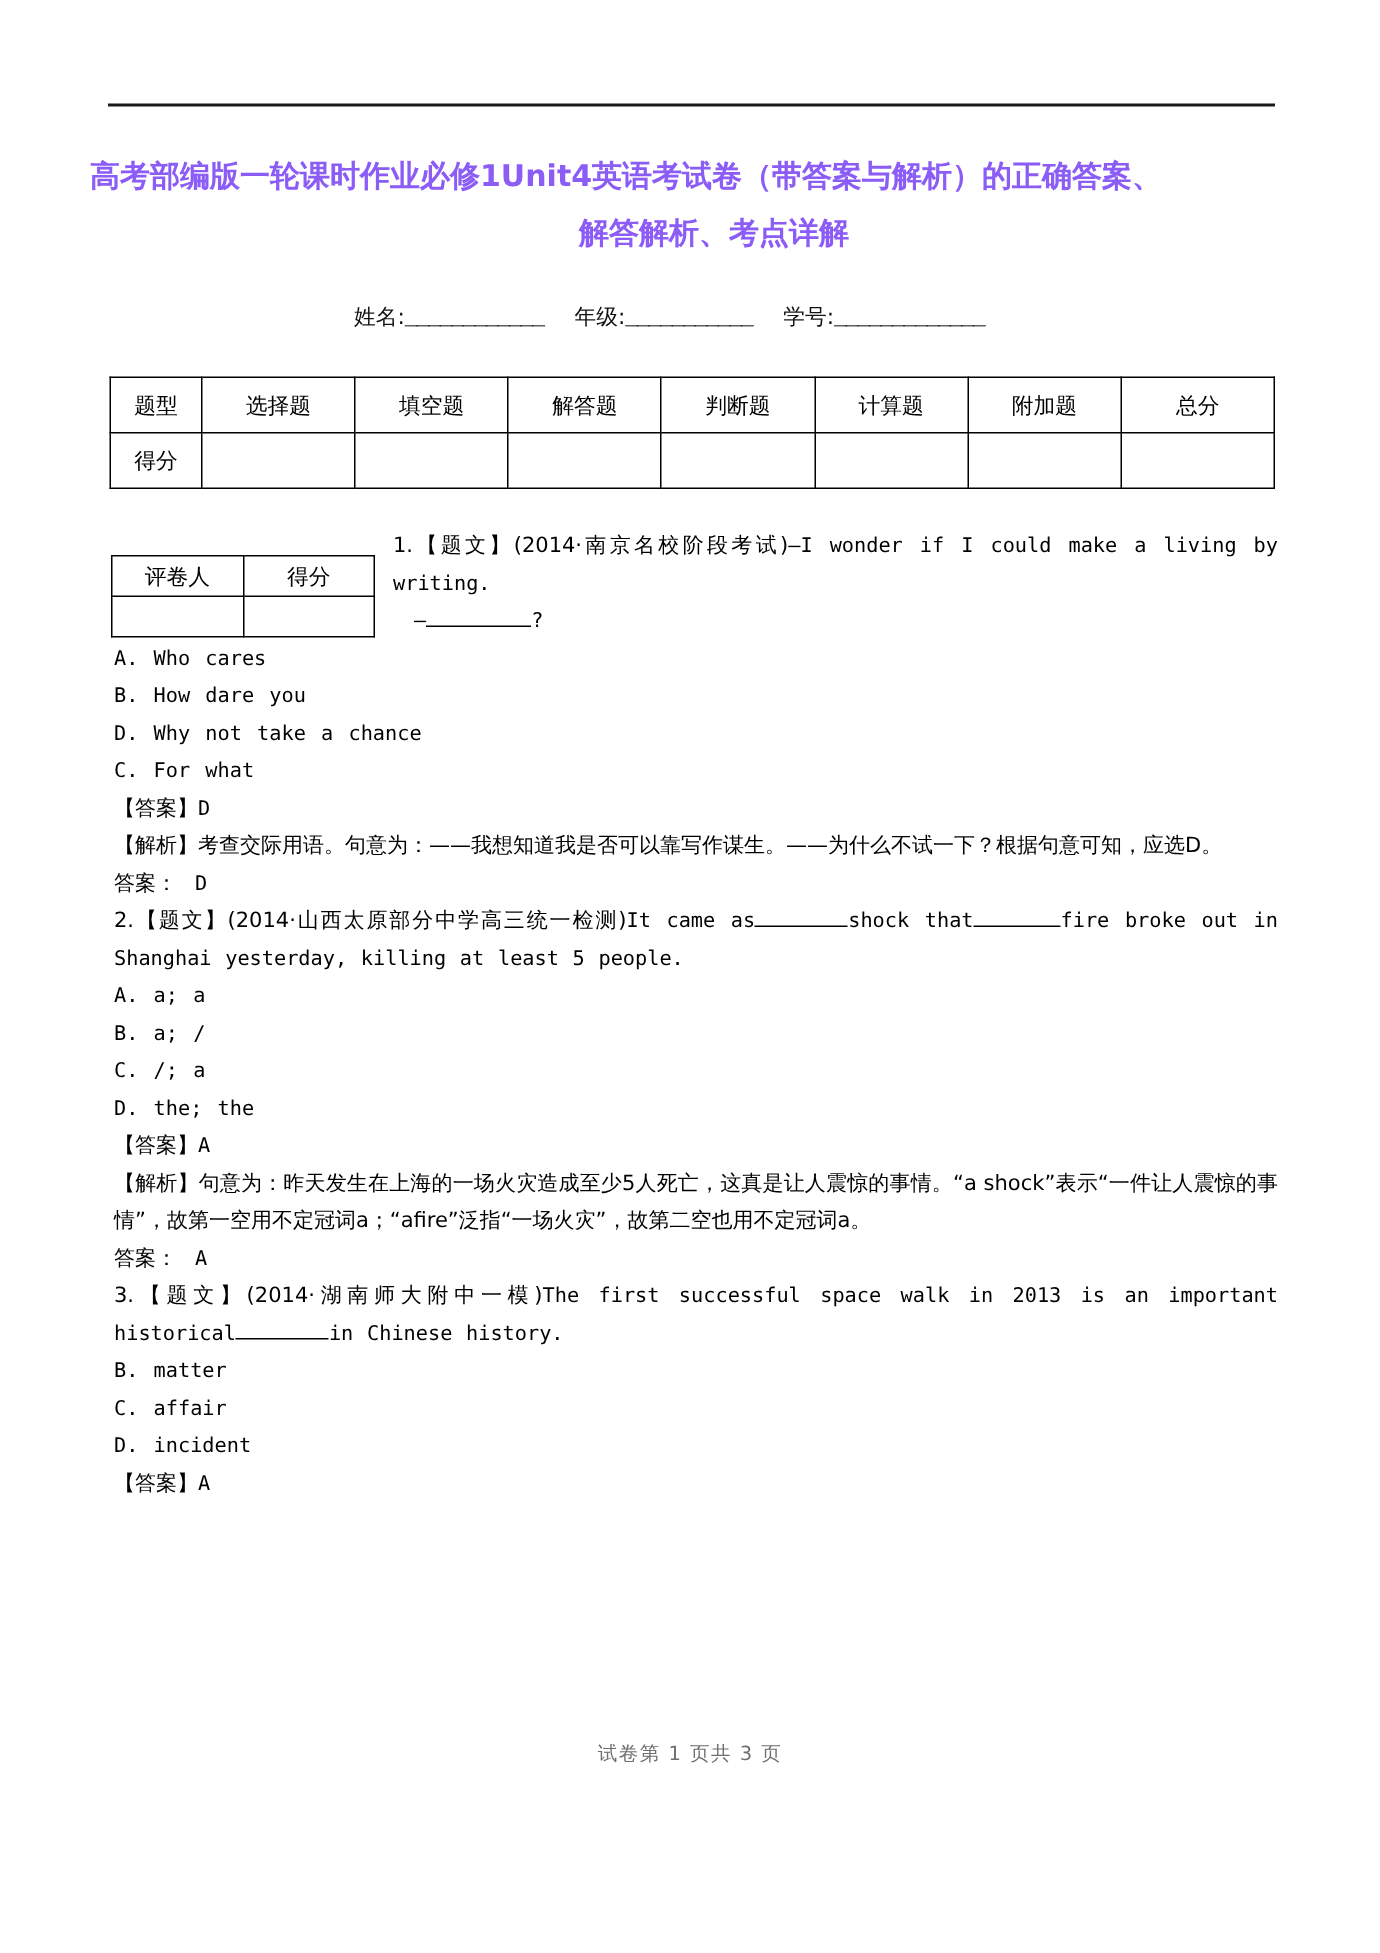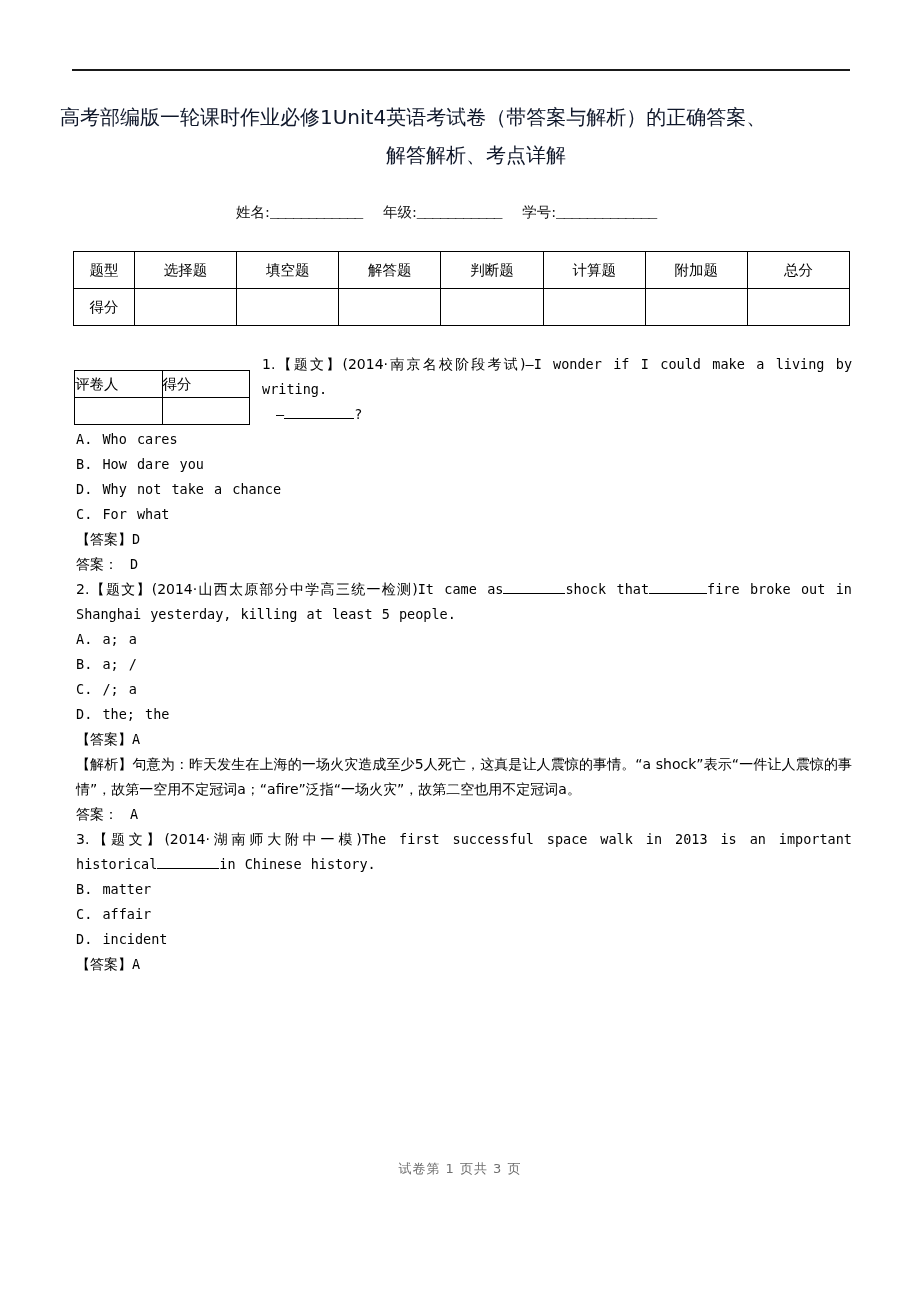--- a/index.html
+++ b/index.html
@@ -35,25 +35,25 @@
     border-top: 2px solid #1a1a1a;
   }
 
   
   .doc-title {
     position: absolute;
     left: 60px;
     top: 98px;
     width: 800px;
     font-family: "DejaVu Sans", sans-serif;
-    font-weight: normal;
+    font-weight: bold;
     font-size: 20px;
     line-height: 38px;
     letter-spacing: 0px;
-    color: #0f172a;
+    color: #8b5cf6;
   }
   .doc-title .line1 { display: block; text-align: left; }
   .doc-title .line2 { display: block; text-align: center; margin-left: 32px; }
 
   
   .identity {
     position: absolute;
     left: 236px;
     top: 202px;
     font-family: "DejaVu Sans", sans-serif;
@@ -92,21 +92,21 @@
     position: absolute;
     left: 74px;
     top: 370px;
     width: 176px;
     border-collapse: collapse;
     table-layout: fixed;
   }
   table.grader-box td {
     border: 1px solid #000;
     height: 26px;
-    text-align: left;
+    text-align: center;
     vertical-align: middle;
     font-family: "DejaVu Sans", sans-serif;
     font-size: 14.5px;
     padding: 0;
   }
 
   
   .content {
     position: absolute;
     left: 76px;
@@ -257,20 +257,21 @@
   <div class="content">
 
     <div class="q-block">
       <div class="q-stem"><span class="cn">1.</span><span class="cn">【题文】</span><span class="cn">(2014·南京名校阶段考试)</span><span>—I wonder if I could make a living by writing.</span></div>
       <div class="q-reply"><span>—</span><span class="blank-fill bf-70"></span><span>?</span></div>
       <div class="opt">A. Who cares</div>
       <div class="opt">B. How dare you</div>
       <div class="opt">D. Why not take a chance</div>
       <div class="opt">C. For what</div>
       <div class="ans-tag"><span>【答案】</span><span class="mono">D</span></div>
+      <div class="expl"><span>【解析】</span><span>考查交际用语。句意为：——我想知道我是否可以靠写作谋生。——为什么不试一下？根据句意可知，应选D。</span></div>
       <div class="ans-line"><span>答案：</span><span class="mono">D</span></div>
     </div>
 
     <div class="q-block">
       <div class="q-stem full"><span class="cn">2.</span><span class="cn">【题文】</span><span class="cn">(2014·山西太原部分中学高三统一检测)</span><span>It came as</span><span class="blank-fill bf-62"></span><span>shock that</span><span class="blank-fill bf-58"></span><span>fire broke out in Shanghai yesterday, killing at least 5 people.</span></div>
       <div class="opt">A. a; a</div>
       <div class="opt">B. a; /</div>
       <div class="opt">C. /; a</div>
       <div class="opt">D. the; the</div>
       <div class="ans-tag"><span>【答案】</span><span class="mono">A</span></div>

